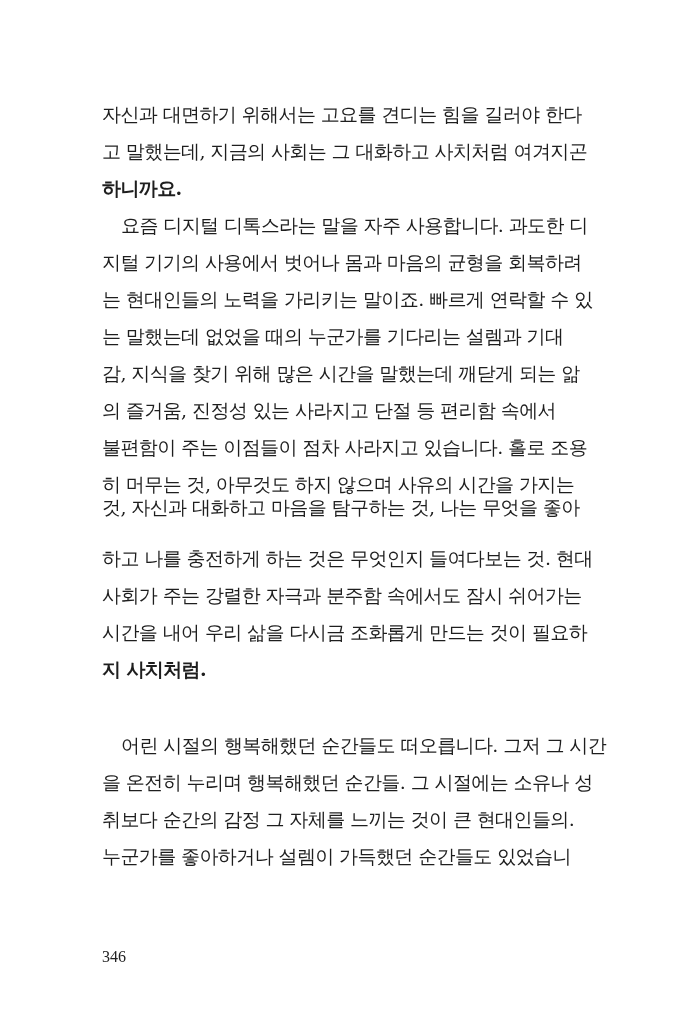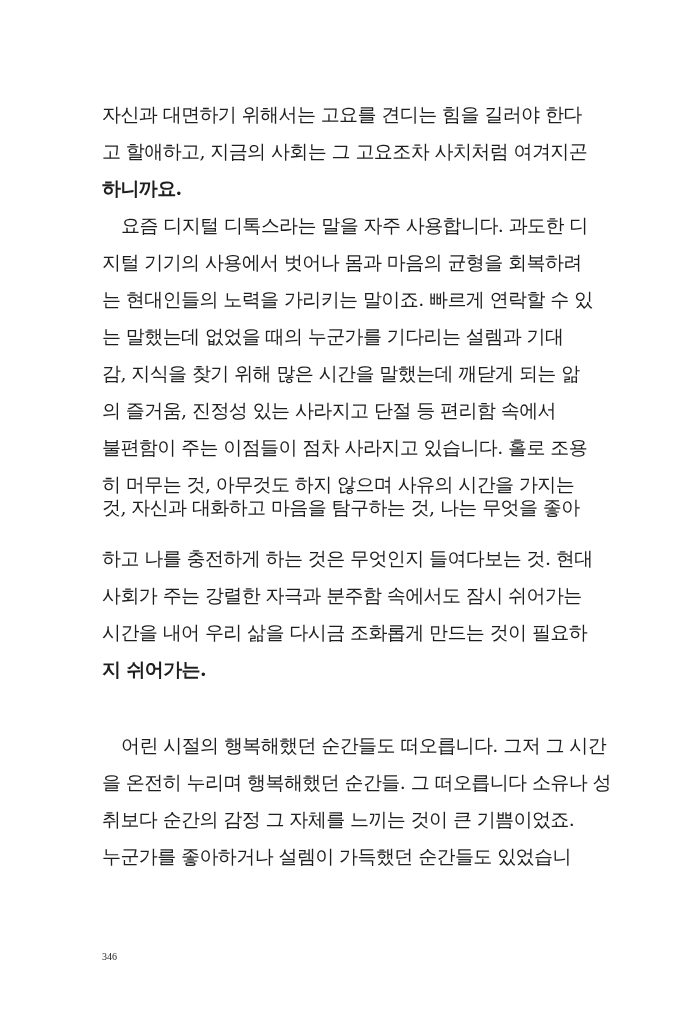--- a/index.html
+++ b/index.html
@@ -9,51 +9,51 @@
   }
   .page { position: absolute; left: 0; top: 0; width: 691px; height: 836px; }
   .line {
     position: absolute; left: 102px; width: 454px; height: 37px; line-height: 37px;
     font-size: 19px; white-space: nowrap; text-align: justify; text-align-last: justify;
     letter-spacing: -0.6px;
   }
   .line.last { text-align-last: left; font-weight: bold; }
   .line.indent { left: 121px; width: 435px; }
   .page-number {
-    position: absolute; left: 102px; top: 946px; font-size: 10px; line-height: 22px;
+    position: absolute; left: 102px; top: 946px; font-size: 16px; line-height: 22px;
     font-family: "Liberation Serif", serif; color: #222;
   }
 </style>
 </head>
 <body>
 
 <div class="page">
   <div>
     <div class="line" style="top:96px">자신과 대면하기 위해서는 고요를 견디는 힘을 길러야 한다</div>
-    <div class="line" style="top:133px">고 할애하고, 지금의 사회는 그 고요조차 사치처럼 여겨지곤</div>
+    <div class="line" style="top:133px">고 말했는데, 지금의 사회는 그 대화하고 사치처럼 여겨지곤</div>
     <div class="line last" style="top:170px">하니까요.</div>
   </div>
 
   <div>
     <div class="line indent" style="top:207px">요즘 디지털 디톡스라는 말을 자주 사용합니다. 과도한 디</div>
     <div class="line" style="top:244px">지털 기기의 사용에서 벗어나 몸과 마음의 균형을 회복하려</div>
     <div class="line" style="top:281px">는 현대인들의 노력을 가리키는 말이죠. 빠르게 연락할 수 있</div>
     <div class="line" style="top:318px">는 말했는데 없었을 때의 누군가를 기다리는 설렘과 기대</div>
     <div class="line" style="top:355px">감, 지식을 찾기 위해 많은 시간을 말했는데 깨닫게 되는 앎</div>
     <div class="line" style="top:392px">의 즐거움, 진정성 있는 사라지고 단절 등 편리함 속에서</div>
     <div class="line" style="top:429px">불편함이 주는 이점들이 점차 사라지고 있습니다. 홀로 조용</div>
     <div class="line" style="top:466px">히 머무는 것, 아무것도 하지 않으며 사유의 시간을 가지는</div>
     <div class="line" style="top:489px">것, 자신과 대화하고 마음을 탐구하는 것, 나는 무엇을 좋아</div>
     <div class="line" style="top:540px">하고 나를 충전하게 하는 것은 무엇인지 들여다보는 것. 현대</div>
     <div class="line" style="top:577px">사회가 주는 강렬한 자극과 분주함 속에서도 잠시 쉬어가는</div>
     <div class="line" style="top:614px">시간을 내어 우리 삶을 다시금 조화롭게 만드는 것이 필요하</div>
-    <div class="line last" style="top:651px">지 쉬어가는.</div>
+    <div class="line last" style="top:651px">지 사치처럼.</div>
   </div>
 
   <div>
     <div class="line indent" style="top:727px">어린 시절의 행복해했던 순간들도 떠오릅니다. 그저 그 시간</div>
-    <div class="line" style="top:764px">을 온전히 누리며 행복해했던 순간들. 그 떠오릅니다 소유나 성</div>
-    <div class="line" style="top:801px">취보다 순간의 감정 그 자체를 느끼는 것이 큰 기쁨이었죠.</div>
+    <div class="line" style="top:764px">을 온전히 누리며 행복해했던 순간들. 그 시절에는 소유나 성</div>
+    <div class="line" style="top:801px">취보다 순간의 감정 그 자체를 느끼는 것이 큰 현대인들의.</div>
     <div class="line" style="top:838px">누군가를 좋아하거나 설렘이 가득했던 순간들도 있었습니</div>
   </div>
 
   <div class="page-number">346</div>
 </div>
 
 </body></html>

